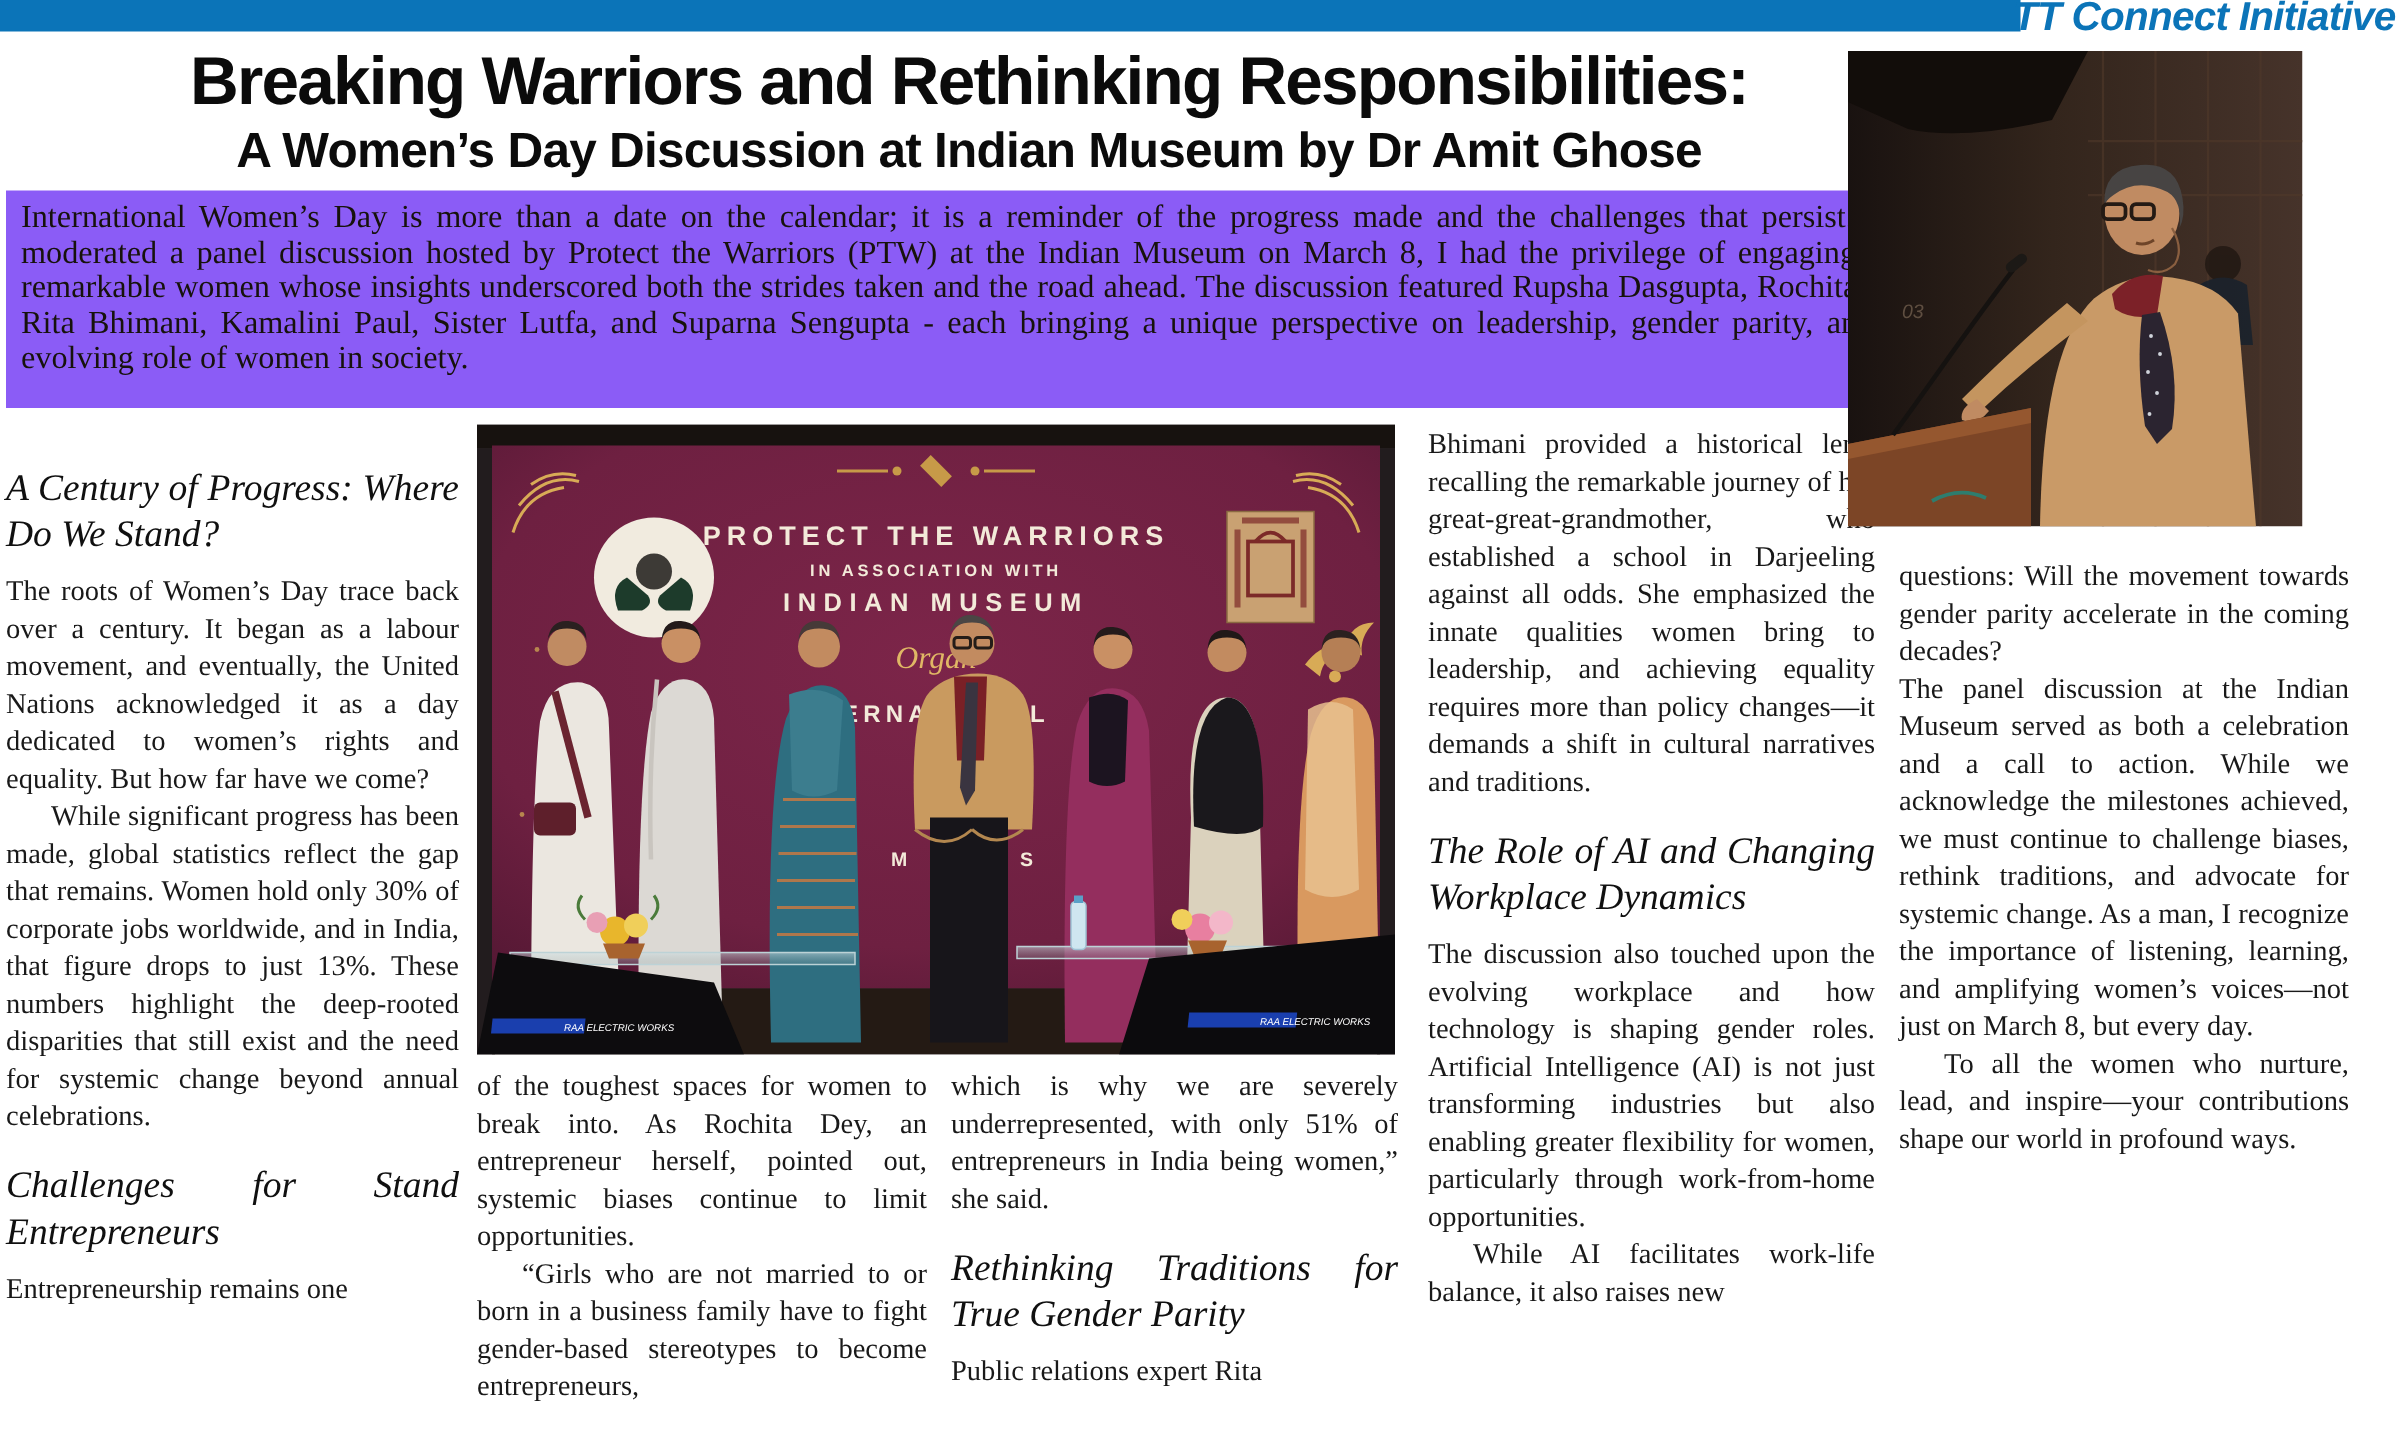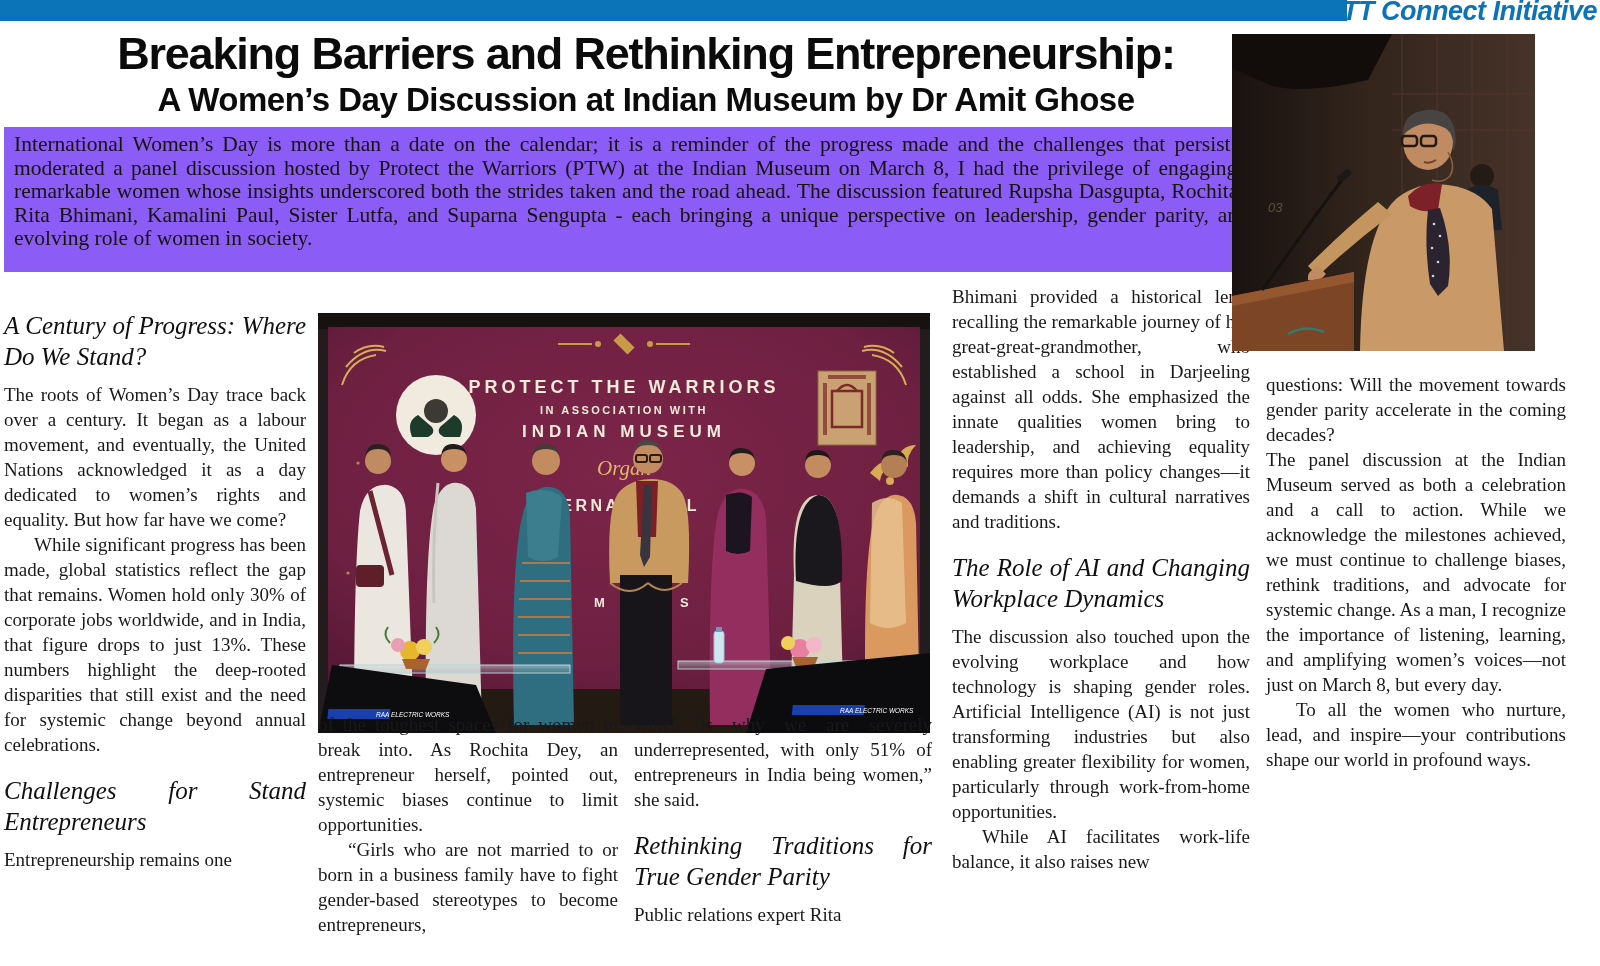--- a/index.html
+++ b/index.html
@@ -29,36 +29,36 @@
   .col h3{margin:18px 0 10px 0;font-size:25px;line-height:31px;font-weight:normal;font-style:italic;
           text-align:justify;color:#101010;}
   .col h3.first{margin-top:2px;}
   .c1{left:4px;top:284px;width:302px;margin-top:24px;}
   .c2{left:318px;top:712px;width:300px;}
   .c3{left:634px;top:712px;width:298px;}
   .c4{left:952px;top:284px;width:298px;}
   .c5{left:1266px;top:372px;width:300px;}
 
   
-  .panel-photo{position:absolute;left:318px;top:283px;width:612px;height:324px;margin-top:30px;}
+  .panel-photo{position:absolute;left:318px;top:283px;width:612px;height:324px;}
   .speaker-photo{position:absolute;left:1232px;top:34px;width:338px;height:317px;font-style:italic;}
   svg{display:block;}
   .bn1{font-family:"Liberation Sans",sans-serif;font-weight:bold;fill:#f3ead9;}
   .script{font-family:"Liberation Serif",serif;font-style:italic;fill:#e0b765;}
 </style>
 </head>
 <body>
 
 <div class="page">
 
   <div class="topbar"></div>
   <div class="masthead">TT Connect Initiative</div>
 
   <div class="title-wrap">
-    <h1>Breaking Barriers and Rethinking Entrepreneurship:</h1>
+    <h1>Breaking Warriors and Rethinking Responsibilities:</h1>
     <h2>A Women’s Day Discussion at Indian Museum by Dr Amit Ghose</h2>
   </div>
 
   <div class="lead">International Women’s Day is more than a date on the calendar; it is a reminder of the progress made and the challenges that persist. As I moderated a panel discussion hosted by Protect the Warriors (PTW) at the Indian Museum on March 8, I had the privilege of engaging with remarkable women whose insights underscored both the strides taken and the road ahead. The discussion featured Rupsha Dasgupta, Rochita Dey, Rita Bhimani, Kamalini Paul, Sister Lutfa, and Suparna Sengupta - each bringing a unique perspective on leadership, gender parity, and the evolving role of women in society.</div>
 
   <div class="col c1">
     <h3 class="first">A Century of Progress: Where Do We Stand?</h3>
     <p>The roots of Women’s Day trace back over a century. It began as a labour movement, and eventually, the United Nations acknowledged it as a day dedicated to women’s rights and equality. But how far have we come?</p>
     <p class="ind">While significant progress has been made, global statistics reflect the gap that remains. Women hold only 30% of corporate jobs worldwide, and in India, that figure drops to just 13%. These numbers highlight the deep-rooted disparities that still exist and the need for systemic change beyond annual celebrations.</p>
     <h3>Challenges for Stand Entrepreneurs</h3>

